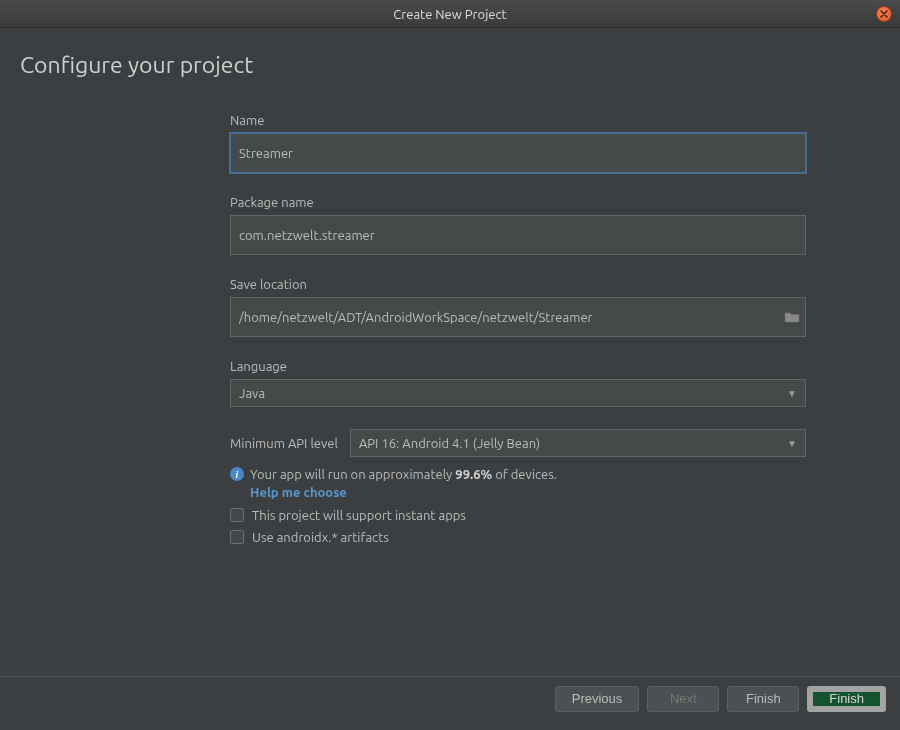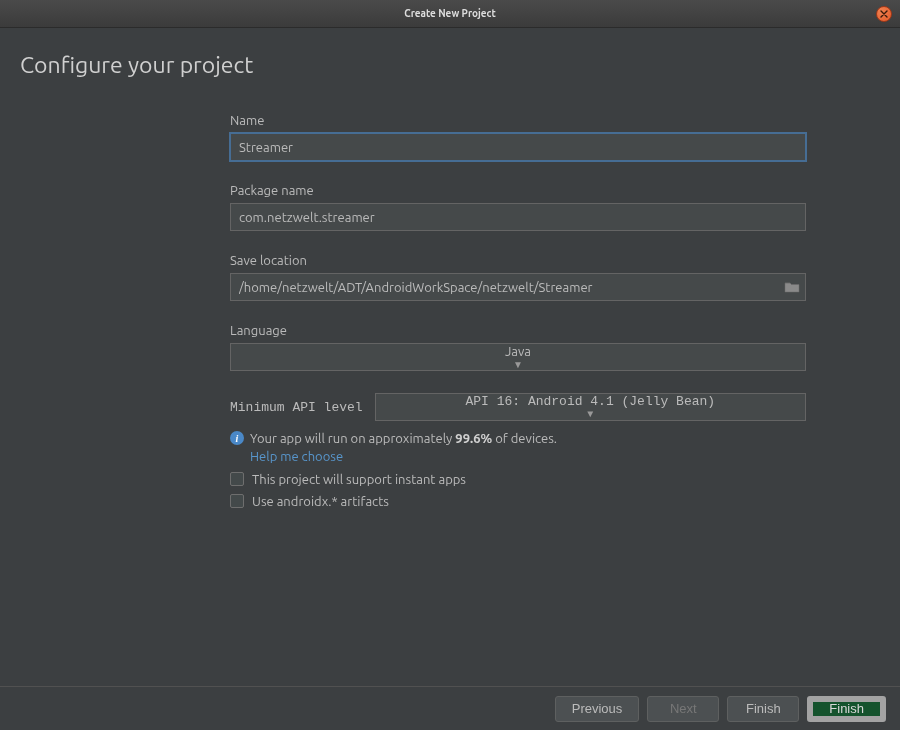--- a/index.html
+++ b/index.html
@@ -16,22 +16,22 @@
       height: 28px;
       background: linear-gradient(to bottom, #4a4a4a, #3b3b3b);
       display: flex;
       align-items: center;
       justify-content: center;
       position: relative;
       border-bottom: 1px solid #2b2b2b;
     }
     .titlebar-text {
       color: #dddddd;
-      font-size: 10px;
-      font-weight: 700;
+      font-size: 13px;
+      font-weight: 400;
     }
     .close-btn {
       position: absolute;
       right: 8px;
       top: 50%;
       transform: translateY(-50%);
       width: 16px;
       height: 16px;
       border-radius: 50%;
       background: radial-gradient(circle at 30% 30%, #f08050, #e55b2a);
@@ -57,21 +57,21 @@
     }
     .field-label {
       font-size: 13px;
       color: #bbbbbb;
       margin-bottom: 6px;
       display: block;
     }
     .field-group { margin-bottom: 22px; }
     .text-input {
       width: 100%;
-      height: 28px;
+      height: 40px;
       background: #45494a;
       border: 1px solid #646464;
       color: #bbbbbb;
       padding: 0 8px;
       font-size: 13px;
       font-family: inherit;
       outline: none;
     }
     .text-input.focused {
       border: 1px solid #466d94;
@@ -86,35 +86,33 @@
       width: 16px;
       height: 14px;
       cursor: pointer;
     }
     .dropdown {
       width: 100%;
       height: 28px;
       background: #45494a;
       border: 1px solid #646464;
       color: #bbbbbb;
-      padding: 0 0;
+      padding: 0 8px;
       font-size: 13px;
       display: flex;
       align-items: center;
       justify-content: space-between;
       cursor: pointer;
-      flex-direction: column;
     }
     .dropdown-arrow { font-size: 10px; color: #999; }
     .api-row {
       display: flex;
       align-items: center;
       gap: 12px;
       margin-top: 10px;
-      font-family: Liberation Mono, monospace;
     }
     .api-row .field-label { margin-bottom: 0; white-space: nowrap; }
     .api-row .dropdown { flex: 1; }
     .info-row {
       display: flex;
       align-items: center;
       gap: 6px;
       margin-top: 10px;
       font-size: 13px;
     }
@@ -134,40 +132,41 @@
     }
     .info-text { color: #bbbbbb; }
     .info-text strong { color: #d0d0d0; font-weight: 600; }
     .help-link {
       color: #5896cc;
       font-size: 13px;
       margin-left: 20px;
       margin-top: 4px;
       display: inline-block;
       cursor: pointer;
+      font-weight: bold;
     }
     .checkbox-row {
       display: flex;
       align-items: flex-start;
       gap: 8px;
       margin-top: 8px;
       font-size: 13px;
       color: #bbbbbb;
     }
     .checkbox {
       width: 14px;
       height: 14px;
       border: 1px solid #6e6e6e;
       background: #43494a;
       cursor: pointer;
       border-radius: 2px;
     }
     .button-bar {
       position: absolute;
-      bottom: 0;
+      bottom: 10px;
       left: 0;
       right: 0;
       height: 44px;
       border-top: 1px solid #515151;
       display: flex;
       justify-content: flex-end;
       align-items: center;
       padding: 0 14px;
       gap: 8px;
       background: #3c3f41;

